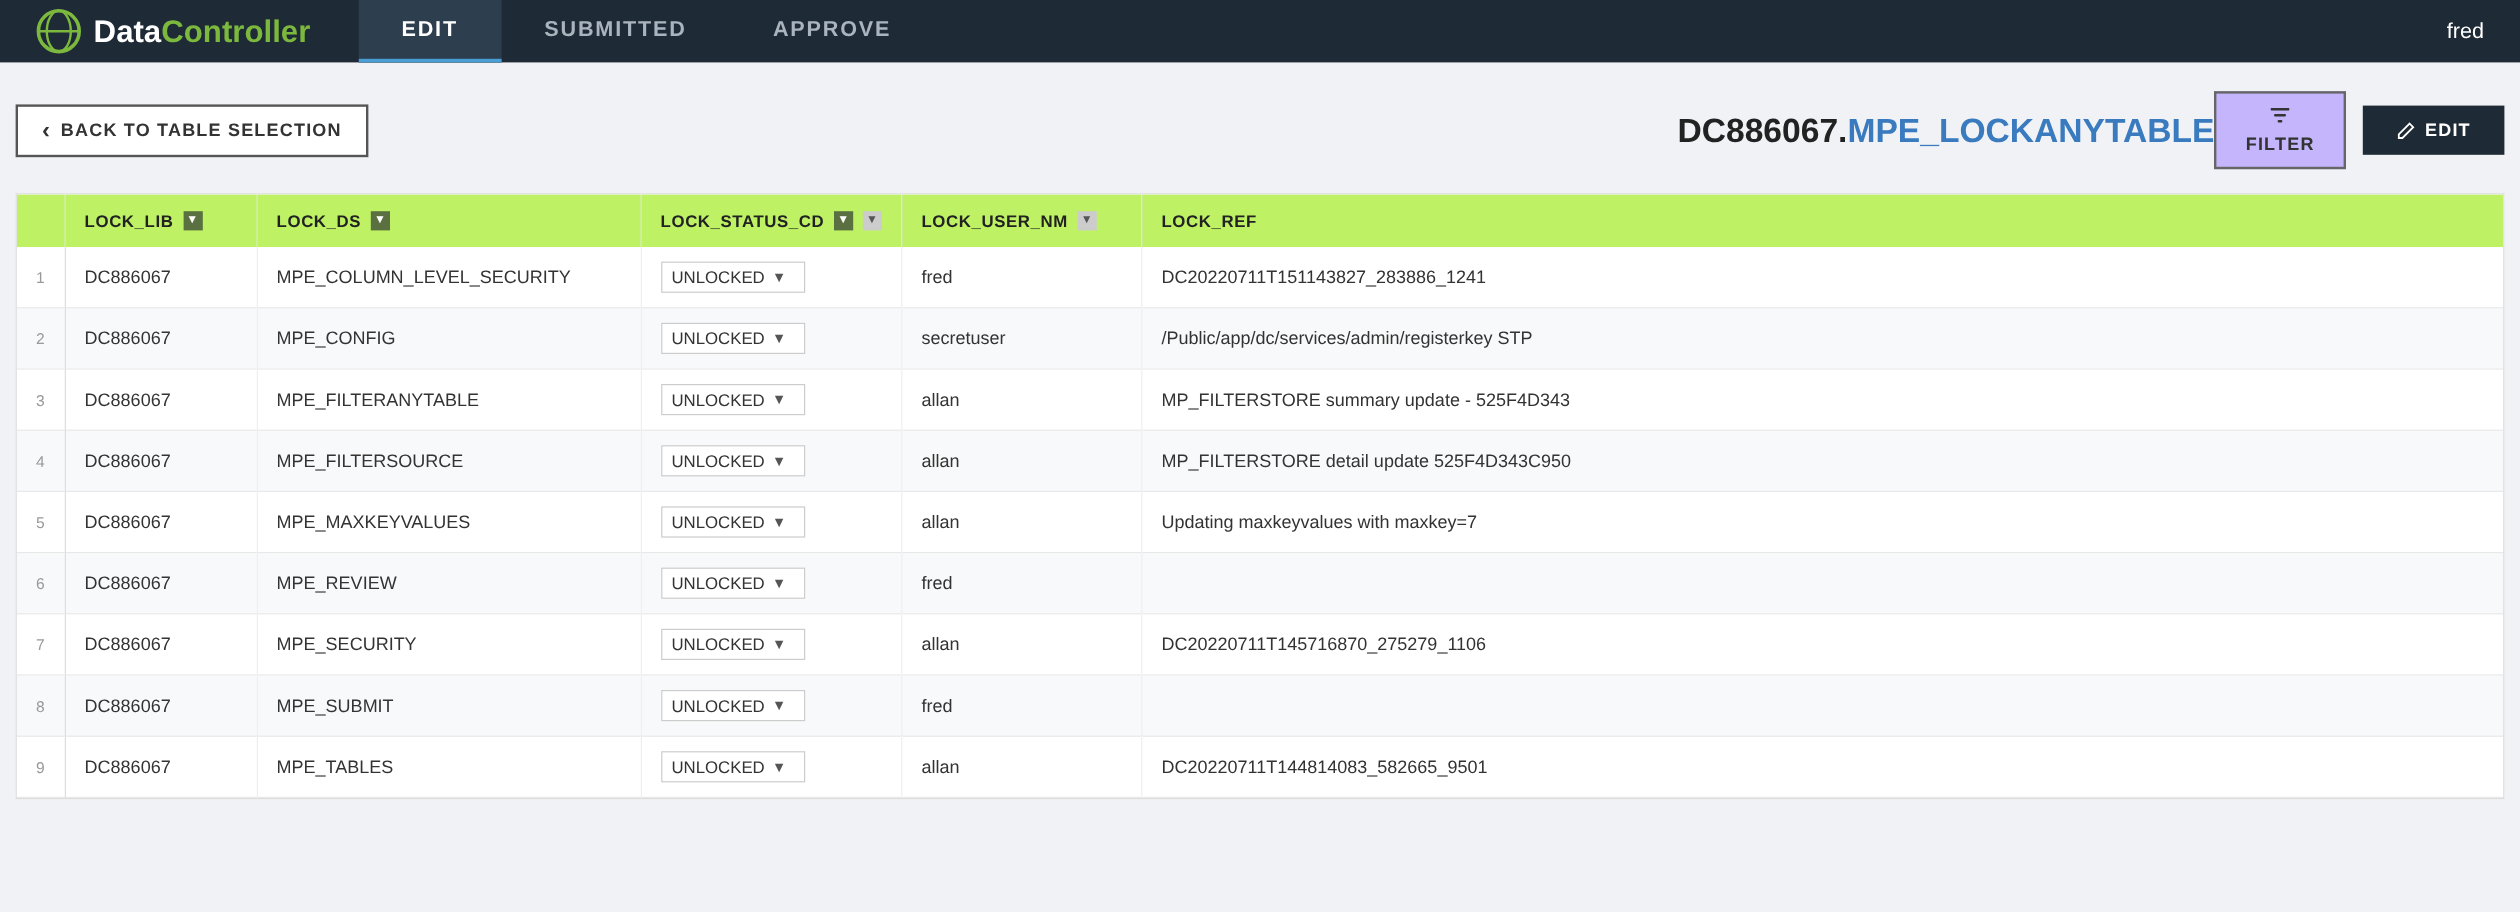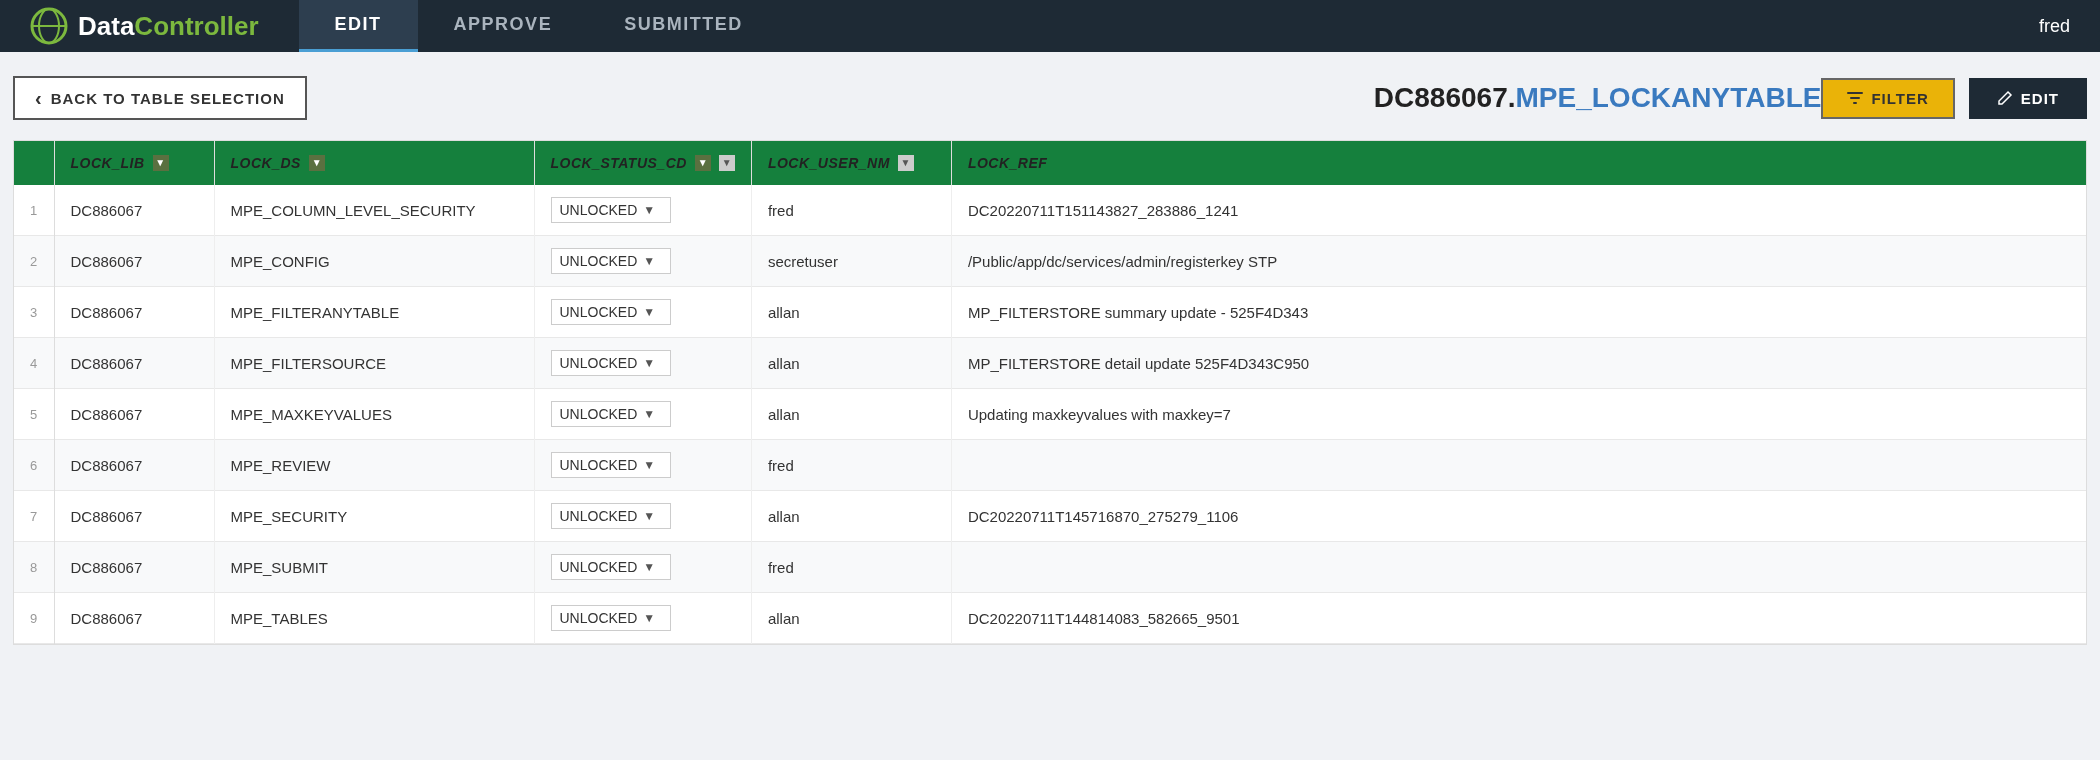--- a/index.html
+++ b/index.html
@@ -116,28 +116,29 @@
     .top-actions {
       display: flex;
       align-items: center;
       gap: 14px;
     }
     .filter-button {
       display: flex;
       align-items: center;
       gap: 8px;
       border: 2px solid #666;
-      background: #eab308;
+      background: #c4b5fd;
       padding: 10px 24px;
       font-size: 15px;
       font-weight: 600;
       letter-spacing: 1px;
       cursor: pointer;
       color: #333;
       text-transform: uppercase;
+      flex-direction: column;
     }
     .edit-button {
       display: flex;
       align-items: center;
       gap: 8px;
       background: #1e2a35;
       color: #fff;
       border: none;
       padding: 12px 28px;
       font-size: 15px;
@@ -152,22 +153,21 @@
       background: #fff;
       border: 1px solid #ddd;
       overflow: hidden;
     }
     table {
       width: 100%;
       border-collapse: collapse;
       font-size: 15px;
     }
     thead tr {
-      background: #15803d;
-      font-style: italic;
+      background: #bef264;
     }
     thead th {
       padding: 14px 16px;
       text-align: left;
       font-weight: 700;
       font-size: 14px;
       letter-spacing: 0.5px;
       color: #222;
       white-space: nowrap;
       border-right: 1px solid #ddd;
@@ -270,22 +270,22 @@
       <circle cx="19" cy="19" r="17" stroke="#7cb83e" stroke-width="3" fill="none"></circle>
       <ellipse cx="19" cy="19" rx="10" ry="17" stroke="#7cb83e" stroke-width="2" fill="none"></ellipse>
       <line x1="2" y1="19" x2="36" y2="19" stroke="#7cb83e" stroke-width="2"></line>
     </svg>
     <span class="logo-text">
       <span>Data</span><span style="font-weight:700;color:#7cb83e;">Controller</span>
     </span>
   </div>
   <nav class="nav-items">
     <div class="nav-item active">EDIT</div>
+    <div class="nav-item">SUBMITTED</div>
     <div class="nav-item">APPROVE</div>
-    <div class="nav-item">SUBMITTED</div>
   </nav>
   <div class="nav-user">fred</div>
 </header>
 
 <div class="page-content">
 
   <div class="top-bar">
     <button class="back-button">
       <span class="chevron-left"></span>
       <span>BACK TO TABLE SELECTION</span>

